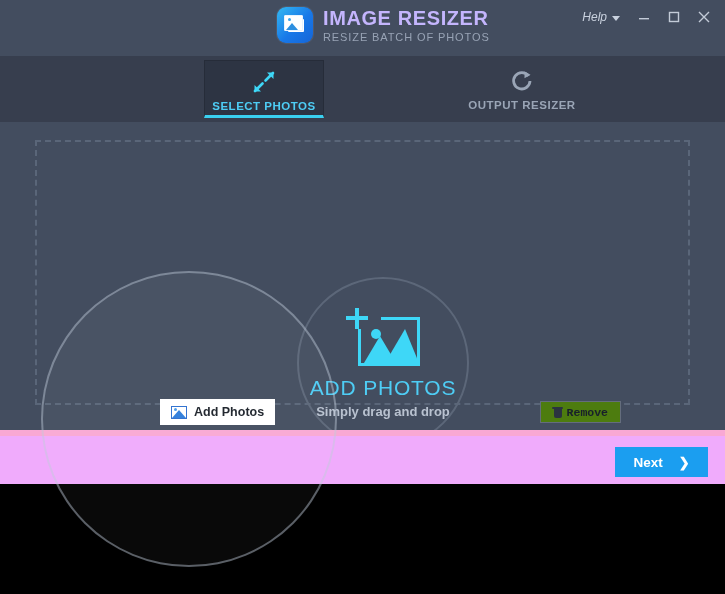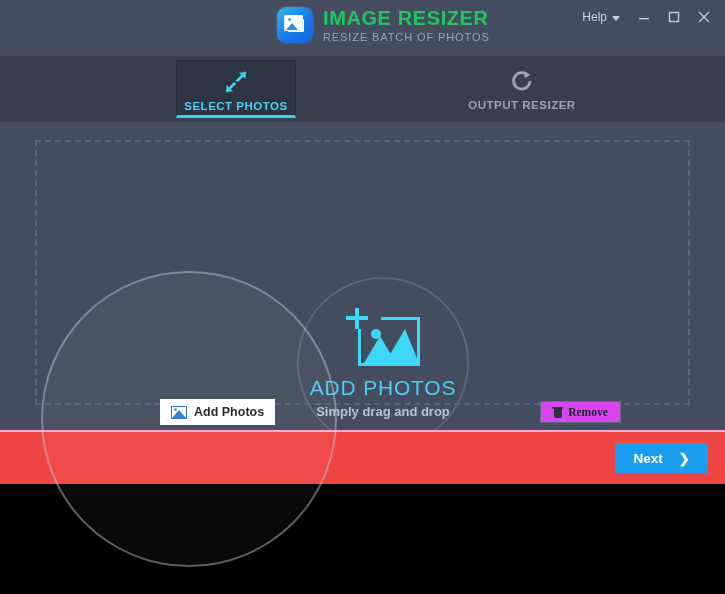--- a/index.html
+++ b/index.html
@@ -90,38 +90,39 @@
     width: 3px; height: 3px;
     border-radius: 50%;
     background: #38a6ef;
   }
 
   .brand-text { display: flex; flex-direction: column; line-height: 1; }
   .brand-title {
     font-size: 20px;
     font-weight: bold;
     letter-spacing: 0.6px;
-    color: #22c55e;
+    color: #c4b5fd;
   }
   .brand-sub {
     font-size: 11px;
     letter-spacing: 0.9px;
     color: #98a3b5;
     margin-top: 4px;
   }
 
   
   .wincontrols {
     position: absolute;
     right: 8px;
     top: 4px;
     display: flex;
     align-items: center;
     gap: 4px;
     color: #c3cbd8;
+    font-style: italic;
   }
   .help-btn {
     display: flex;
     align-items: center;
     gap: 5px;
     font-size: 12px;
     color: #c9d1de;
     padding: 5px 7px;
     cursor: pointer;
   }
@@ -159,21 +160,21 @@
     width: 120px;
     height: 58px;
     display: flex;
     flex-direction: column;
     align-items: center;
     justify-content: flex-start;
     cursor: pointer;
     padding-top: 8px;
     box-sizing: border-box;
   }
-  .tab-1 { left: 176px; }
+  .tab-1 { left: 204px; }
   .tab-2 { left: 327px; }
   .tab-3 { left: 462px; }
 
   .tab.active {
     background: #2d3443;
     border: 1px solid #262c39;
     border-bottom: 3px solid #3ad0f0;
     box-sizing: border-box;
   }
 
@@ -368,33 +369,33 @@
     position: absolute;
     left: 1.5px; top: 1.5px;
     width: 3px; height: 3px;
     border-radius: 50%;
     background: #4a9ae8;
   }
 
   .dark-btn {
     position: absolute;
     height: 22px;
-    background: #d946ef;
+    background: #4d7c0f;
     border: 1px solid #646d7d;
     display: flex;
     align-items: center;
     justify-content: center;
     gap: 6px;
     padding: 0 12px;
     font-size: 11.5px;
     font-weight: bold;
     color: #18202b;
     cursor: pointer;
     box-sizing: border-box;
-    font-family: Liberation Serif, serif;
+    font-family: Liberation Mono, monospace;
   }
   .btn-remove { left: 540px; top: 6px; width: 81px; }
   .btn-removeall { left: 627px; top: 6px; width: 87px; }
 
   .trash-ico {
     position: relative;
     width: 9px; height: 11px;
   }
   .trash-ico .lid {
     position: absolute; left: -1px; top: 0;
@@ -409,22 +410,22 @@
     border-radius: 0 0 2px 2px;
   }
 
   
   .footer {
     position: absolute;
     left: 0;
     top: 430px;
     width: 725px;
     height: 54px;
-    background: #ef4444;
-    border-top: 2px solid #f9a8d4;
+    background: #f0abfc;
+    border-top: 6px solid #f9a8d4;
   }
 
   .next-btn {
     position: absolute;
     left: 615px;
     top: 11px;
     width: 93px;
     height: 30px;
     background: #1b9ef0;
     border: none;

